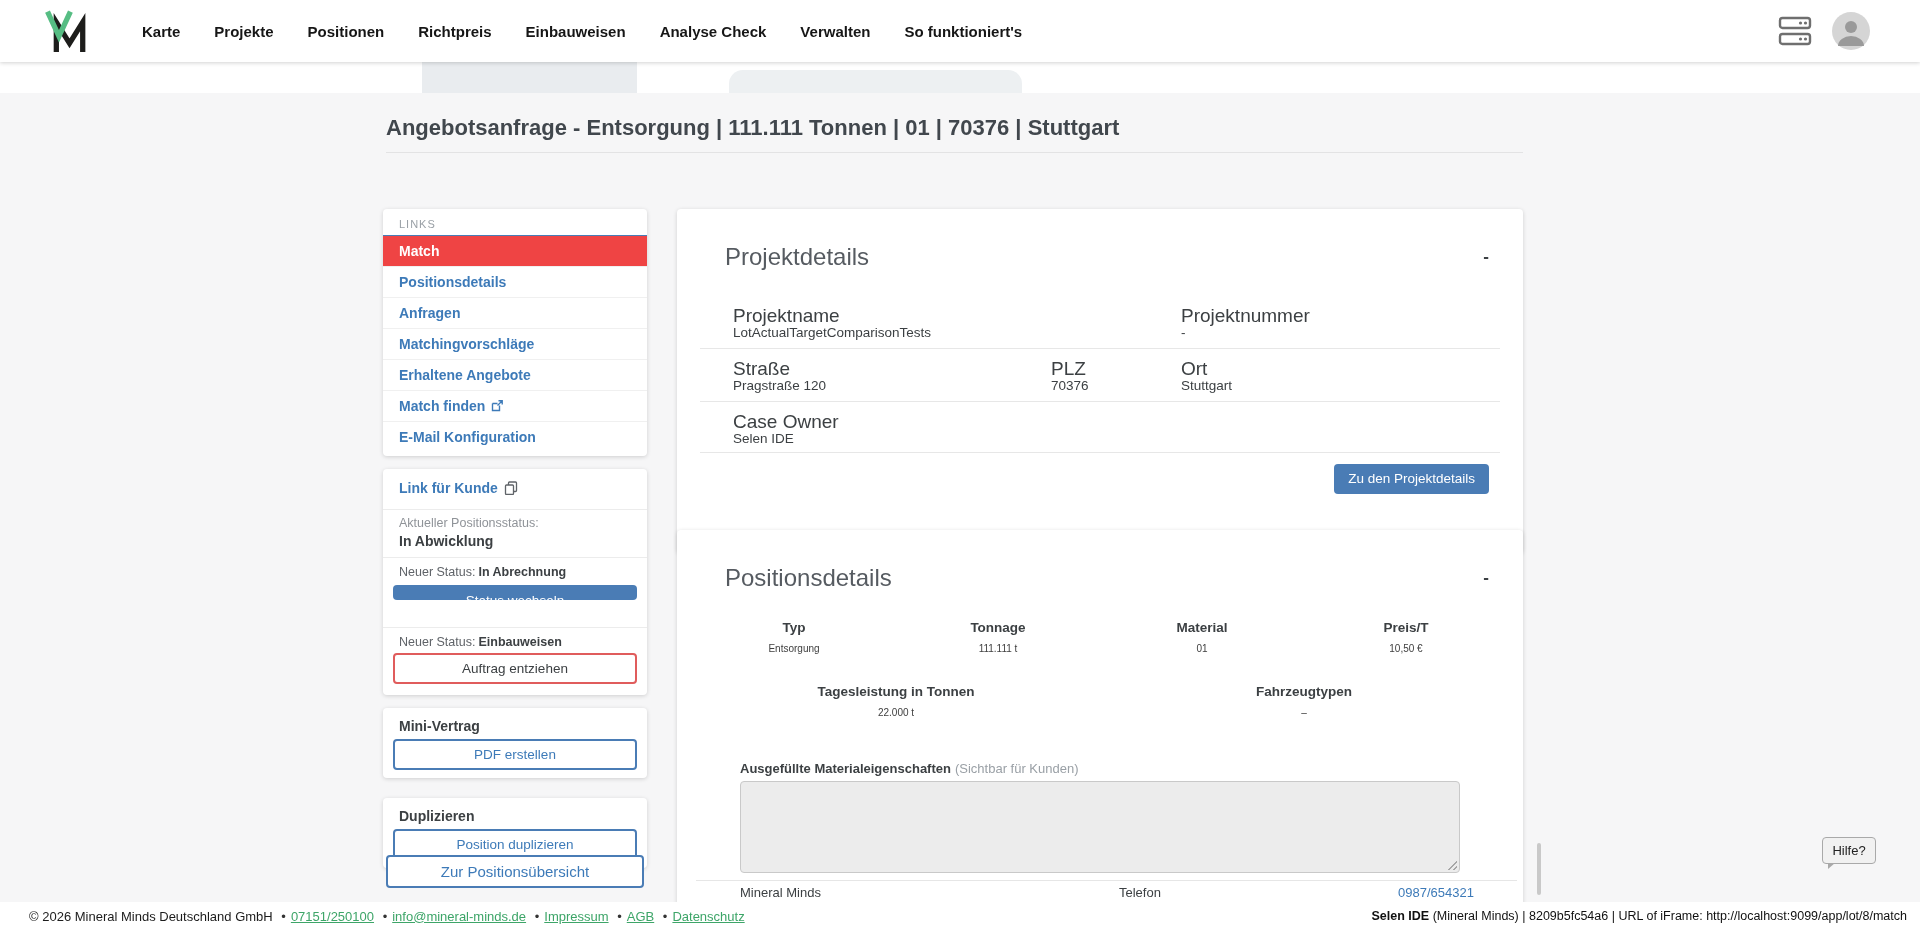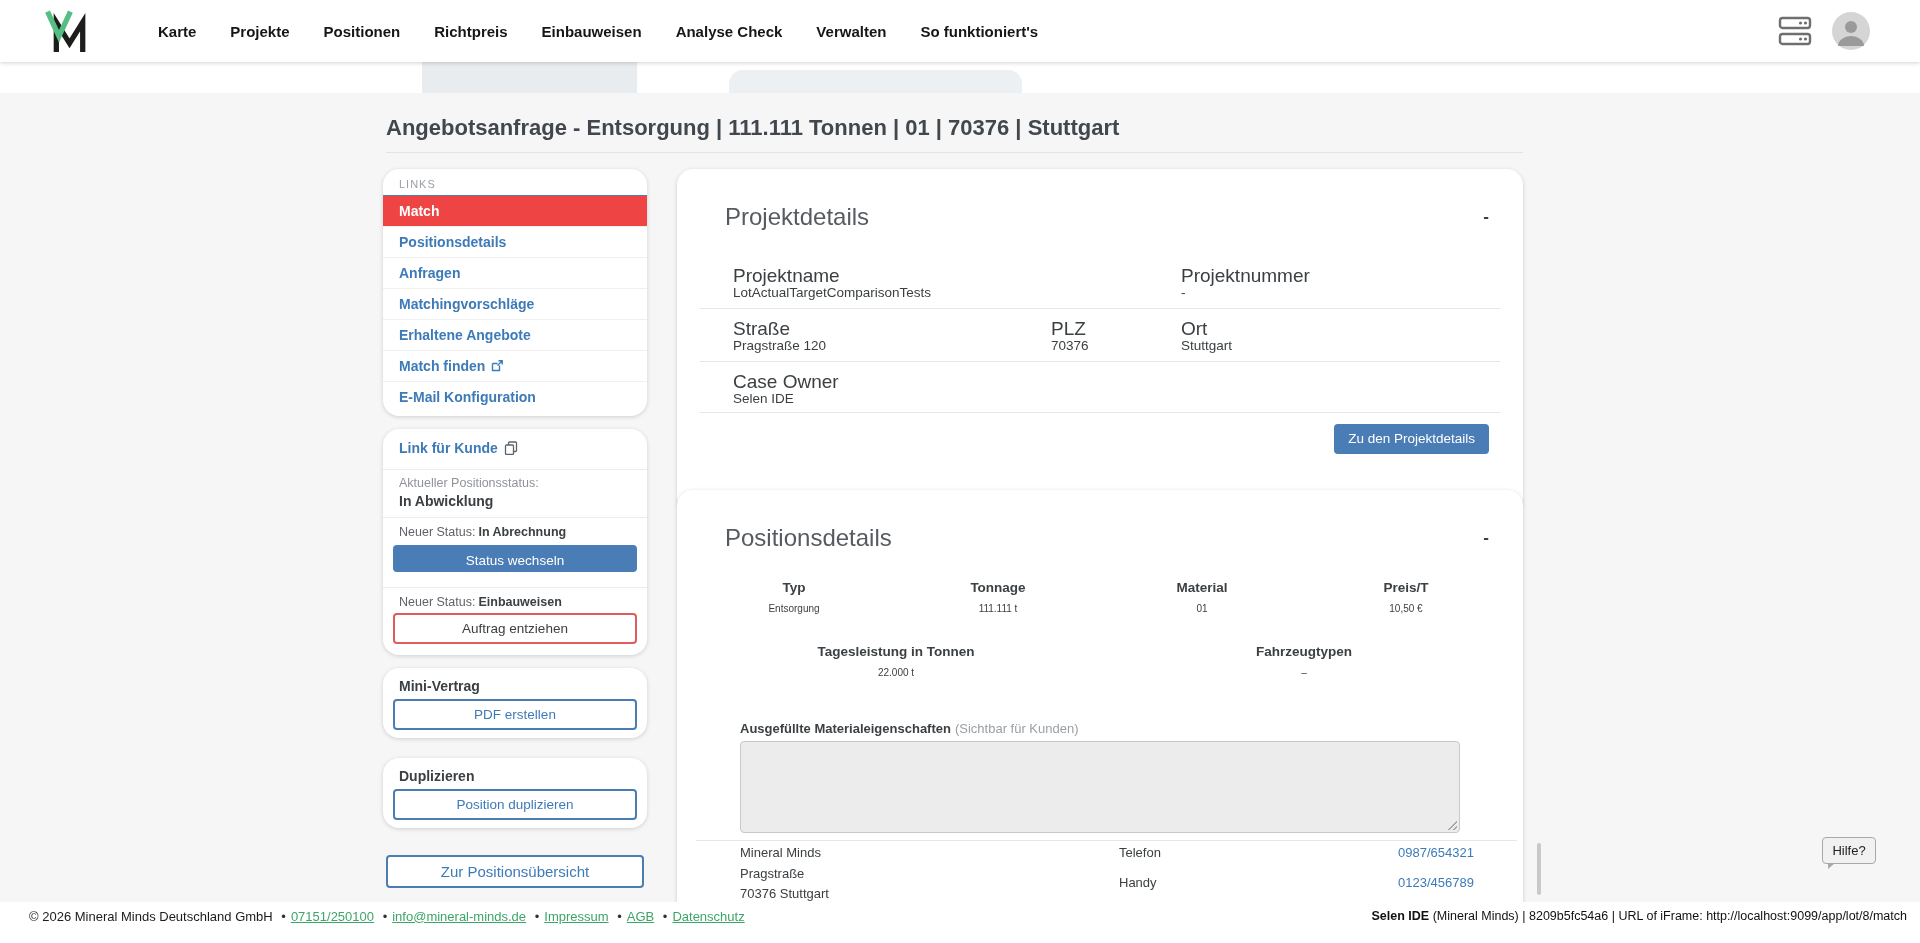--- a/index.html
+++ b/index.html
@@ -3,53 +3,53 @@
 <meta charset="utf-8">
 <style>
   * { box-sizing: border-box; }
   html,body { margin:0; padding:0; }
   body {
     width:1920px; height:943px; position:relative; overflow:hidden;
     font-family:"Liberation Sans", sans-serif; background:#ffffff; color:#3c4043;
   }
   
   .header { position:absolute; top:0; left:0; width:1920px; height:62px; background:#fff;
-    box-shadow:0 1px 4px rgba(0,0,0,.18); z-index:40; display:flex; align-items:center;gap:16px; }
+    box-shadow:0 1px 4px rgba(0,0,0,.18); z-index:40; display:flex; align-items:center; }
   .logo { margin-left:44px; width:44px; height:46px; flex:0 0 auto; cursor:pointer; }
   .nav { display:flex; gap:34px; margin-left:54px; }
   .nav-item { font-size:15px; font-weight:700; color:#161616; cursor:pointer; white-space:nowrap; }
   .hdr-icon-server { position:absolute; left:1778px; top:15px; width:34px; height:32px; cursor:pointer; }
   .hdr-avatar { position:absolute; left:1832px; top:12px; width:38px; height:38px; cursor:pointer; }
   
   .substrip { position:absolute; top:62px; left:0; width:1920px; height:31px; background:#fff; z-index:5; }
   .skel1 { position:absolute; left:422px; top:0; width:215px; height:31px; background:#e9ecef; }
   .skel2 { position:absolute; left:729px; top:8px; width:293px; height:23px; background:#edf0f2; border-radius:14px 14px 0 0; }
   
   .content { position:absolute; top:93px; left:0; width:1920px; height:809px; background:#f6f6f7; overflow:hidden; }
   .page-title { position:absolute; left:386px; top:22px; font-size:22px; font-weight:700; color:#41474d; }
   .title-rule { position:absolute; left:386px; top:59px; width:1137px; height:1px; background:#e3e3e4; }
-  .card { position:absolute; background:#fff; border-radius:16px; box-shadow:0 1px 4px rgba(0,0,0,.16); }
+  .card { position:absolute; background:#fff; border-radius:4px; box-shadow:0 1px 4px rgba(0,0,0,.16);margin-top:40px; }
   
   .sb { left:383px; width:264px; }
   .card-links { top:76px; height:247px; overflow:hidden; }
   .links-heading { padding:9px 16px 5px 16px; font-size:11px; letter-spacing:1px; color:#9aa0a6; }
   .side-item { height:31px; line-height:31px; padding:0 16px; font-size:14px; font-weight:700;
     color:#3d7ab8; border-top:1px solid #f0f0f0; cursor:pointer; white-space:nowrap; }
   .side-item.selected { background:#ef4444; color:#fff; border-top-color:#4a7cb5; }
   .ext-ico { display:inline-block; vertical-align:-1px; margin-left:6px; }
   .card-status { top:336px; height:226px; }
   .kunde-row { position:absolute; top:11px; left:16px; font-size:14px; font-weight:700; color:#3d7ab8; cursor:pointer; }
   .copy-ico { display:inline-block; vertical-align:-2px; margin-left:6px; }
   .hline { position:absolute; left:0; right:0; height:1px; background:#ececec; }
   .lbl-muted { position:absolute; left:16px; font-size:12.5px; color:#8f9398; }
   .status-bold { position:absolute; left:16px; font-size:14px; font-weight:700; color:#3c4043; }
   .neuer { position:absolute; left:16px; font-size:12.5px; color:#5f6368; white-space:nowrap; }
   .neuer b { color:#3c4043; margin-left:3px; }
   .btn { display:block; text-align:center; border-radius:4px; cursor:pointer; font-size:13.5px; }
-  .btn-blue { position:absolute; left:10px; right:10px; height:27px; line-height:31px; background:#4a7cb5; color:#fff; }
+  .btn-blue { position:absolute; left:10px; right:10px; height:15px; line-height:31px; background:#4a7cb5; color:#fff; }
   .btn-red-outline { position:absolute; left:10px; right:10px; height:31px; line-height:28px;
     background:#fff; border:2px solid #e05c5c; color:#3c4043; }
   .btn-blue-outline { position:absolute; left:10px; right:10px; height:31px; line-height:28px;
     background:#fff; border:2px solid #4a7cb5; color:#3d7ab8; }
   .card-mini { top:575px; height:70px; }
   .card-dup { top:665px; height:70px; }
   .mini-heading { position:absolute; top:10px; left:16px; font-size:14px; font-weight:700; color:#3c4043; }
   .overview-btn { position:absolute; left:386px; top:762px; width:258px; height:33px; line-height:30px;
     background:#fff; border:2px solid #4a7cb5; color:#3d7ab8; font-size:15px; border-radius:4px;
     text-align:center; cursor:pointer; }

